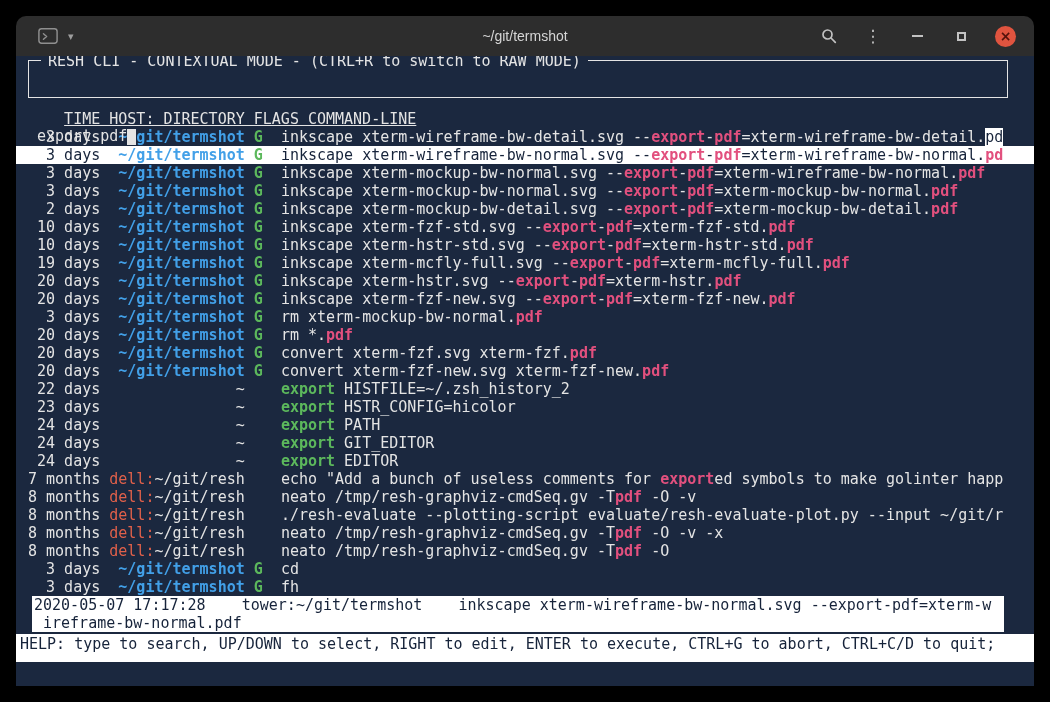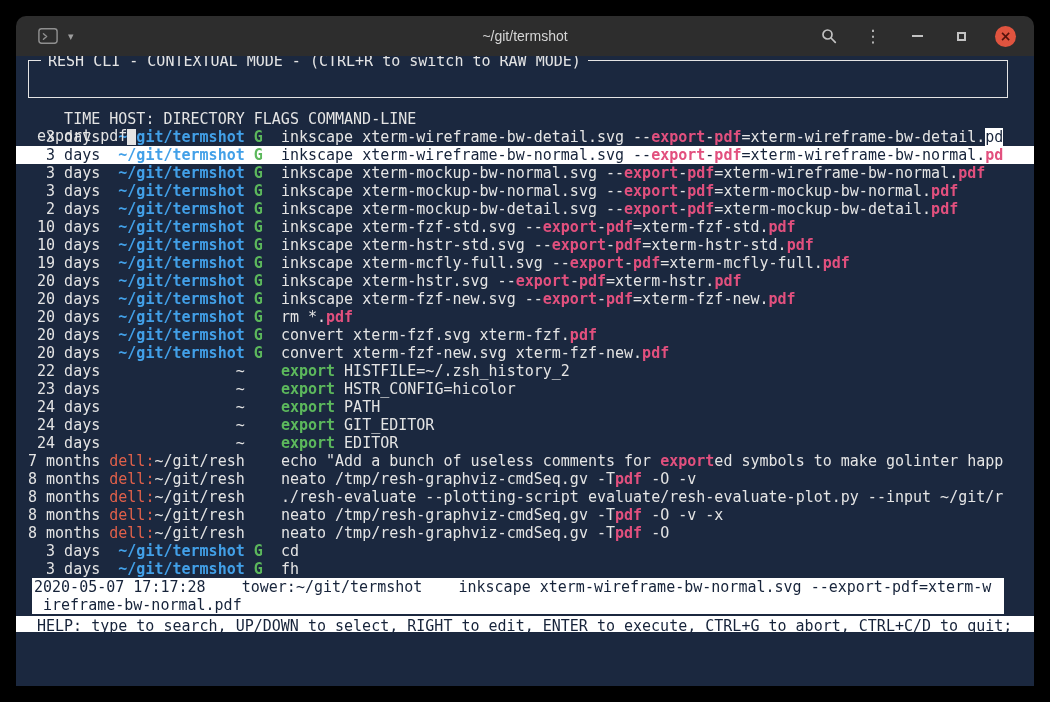--- a/index.html
+++ b/index.html
@@ -34,39 +34,39 @@
   .terminal{height:630px;background:var(--bg);color:var(--fg);
     font-family:"DejaVu Sans Mono","Liberation Mono",monospace;
     font-size:15px;line-height:18px;padding:4px 12px 0;position:relative;overflow:hidden}
 
   .search-box{position:relative;border:1px solid var(--fg);height:38px;
     margin:0 14px 0 0;padding:12px 8px 4px;white-space:pre}
   .search-box-title{position:absolute;top:-9px;left:12px;background:var(--bg);padding:0 7px}
   .cursor{display:inline-block;width:9px;height:16px;background:var(--fg);vertical-align:text-bottom}
 
   .table-header{margin-top:12px;white-space:pre;padding-left:4ch;height:18px}
-  .hdr-u{}
+  .hdr-u{text-decoration:underline}
 
   .history-list{margin:0 -12px}
   .hrow{white-space:pre;height:18px;overflow:hidden;padding:0 12px}
   .hrow.selected{background:var(--selection-bg);color:var(--selection-fg)}
   .s-match{color:var(--match);font-weight:bold}
   .s-green{color:var(--green);font-weight:bold}
   .s-flag{color:var(--green);font-weight:bold}
   .s-hostblue{color:var(--blue);font-weight:bold}
   .s-hostred{color:var(--host-red)}
   .s-inverse{background:var(--selection-bg);color:var(--selection-fg)}
 
   .detail-box{background:var(--selection-bg);color:var(--selection-fg);
     margin:0 18px 0 4px;padding:0 2px}
   .detail-line{white-space:pre;height:18px;overflow:hidden}
   .detail-line2{padding-left:9px}
 
   .help-bar{background:var(--selection-bg);color:var(--selection-fg);
-    margin:2px -12px 0;padding:1px 21px;white-space:pre;height:16px;overflow:hidden}
+    margin:2px -12px 0;padding:1px 4px;white-space:pre;height:28px;overflow:hidden}
 </style>
 </head>
 <body>
 
 <div class="window">
 
   <div class="titlebar">
     <div class="tb-left">
       <span class="tb-btn tab-icon">
         <svg width="22" height="18" viewBox="0 0 22 18">
@@ -110,20 +110,21 @@
         <div class="hrow"><span>  3 days </span><span> </span><span class="s-hostblue">~/git/termshot</span><span> </span><span class="s-flag">G</span><span>  </span><span>inkscape xterm-wireframe-bw-detail.svg --</span><span class="s-match">export</span><span>-</span><span class="s-match">pdf</span><span>=xterm-wireframe-bw-detail.</span><span class="s-inverse">pd</span></div>
         <div class="hrow selected"><span>  3 days </span><span> </span><span class="s-hostblue">~/git/termshot</span><span> </span><span class="s-flag">G</span><span>  </span><span>inkscape xterm-wireframe-bw-normal.svg --</span><span class="s-match">export</span><span>-</span><span class="s-match">pdf</span><span>=xterm-wireframe-bw-normal.</span><span class="s-match">pd</span></div>
         <div class="hrow"><span>  3 days </span><span> </span><span class="s-hostblue">~/git/termshot</span><span> </span><span class="s-flag">G</span><span>  </span><span>inkscape xterm-mockup-bw-normal.svg --</span><span class="s-match">export</span><span>-</span><span class="s-match">pdf</span><span>=xterm-wireframe-bw-normal.</span><span class="s-match">pdf</span></div>
         <div class="hrow"><span>  3 days </span><span> </span><span class="s-hostblue">~/git/termshot</span><span> </span><span class="s-flag">G</span><span>  </span><span>inkscape xterm-mockup-bw-normal.svg --</span><span class="s-match">export</span><span>-</span><span class="s-match">pdf</span><span>=xterm-mockup-bw-normal.</span><span class="s-match">pdf</span></div>
         <div class="hrow"><span>  2 days </span><span> </span><span class="s-hostblue">~/git/termshot</span><span> </span><span class="s-flag">G</span><span>  </span><span>inkscape xterm-mockup-bw-detail.svg --</span><span class="s-match">export</span><span>-</span><span class="s-match">pdf</span><span>=xterm-mockup-bw-detail.</span><span class="s-match">pdf</span></div>
         <div class="hrow"><span> 10 days </span><span> </span><span class="s-hostblue">~/git/termshot</span><span> </span><span class="s-flag">G</span><span>  </span><span>inkscape xterm-fzf-std.svg --</span><span class="s-match">export</span><span>-</span><span class="s-match">pdf</span><span>=xterm-fzf-std.</span><span class="s-match">pdf</span></div>
         <div class="hrow"><span> 10 days </span><span> </span><span class="s-hostblue">~/git/termshot</span><span> </span><span class="s-flag">G</span><span>  </span><span>inkscape xterm-hstr-std.svg --</span><span class="s-match">export</span><span>-</span><span class="s-match">pdf</span><span>=xterm-hstr-std.</span><span class="s-match">pdf</span></div>
         <div class="hrow"><span> 19 days </span><span> </span><span class="s-hostblue">~/git/termshot</span><span> </span><span class="s-flag">G</span><span>  </span><span>inkscape xterm-mcfly-full.svg --</span><span class="s-match">export</span><span>-</span><span class="s-match">pdf</span><span>=xterm-mcfly-full.</span><span class="s-match">pdf</span></div>
         <div class="hrow"><span> 20 days </span><span> </span><span class="s-hostblue">~/git/termshot</span><span> </span><span class="s-flag">G</span><span>  </span><span>inkscape xterm-hstr.svg --</span><span class="s-match">export</span><span>-</span><span class="s-match">pdf</span><span>=xterm-hstr.</span><span class="s-match">pdf</span></div>
         <div class="hrow"><span> 20 days </span><span> </span><span class="s-hostblue">~/git/termshot</span><span> </span><span class="s-flag">G</span><span>  </span><span>inkscape xterm-fzf-new.svg --</span><span class="s-match">export</span><span>-</span><span class="s-match">pdf</span><span>=xterm-fzf-new.</span><span class="s-match">pdf</span></div>
+        <div class="hrow"><span>  3 days </span><span> </span><span class="s-hostblue">~/git/termshot</span><span> </span><span class="s-flag">G</span><span>  </span><span>rm xterm-mockup-bw-normal.</span><span class="s-match">pdf</span></div>
         <div class="hrow"><span> 20 days </span><span> </span><span class="s-hostblue">~/git/termshot</span><span> </span><span class="s-flag">G</span><span>  </span><span>rm *.</span><span class="s-match">pdf</span></div>
         <div class="hrow"><span> 20 days </span><span> </span><span class="s-hostblue">~/git/termshot</span><span> </span><span class="s-flag">G</span><span>  </span><span>convert xterm-fzf.svg xterm-fzf.</span><span class="s-match">pdf</span></div>
         <div class="hrow"><span> 20 days </span><span> </span><span class="s-hostblue">~/git/termshot</span><span> </span><span class="s-flag">G</span><span>  </span><span>convert xterm-fzf-new.svg xterm-fzf-new.</span><span class="s-match">pdf</span></div>
         <div class="hrow"><span> 22 days </span><span>              </span><span>~</span><span> </span><span> </span><span>  </span><span class="s-green">export</span><span> HISTFILE=~/.zsh_history_2</span></div>
         <div class="hrow"><span> 23 days </span><span>              </span><span>~</span><span> </span><span> </span><span>  </span><span class="s-green">export</span><span> HSTR_CONFIG=hicolor</span></div>
         <div class="hrow"><span> 24 days </span><span>              </span><span>~</span><span> </span><span> </span><span>  </span><span class="s-green">export</span><span> PATH</span></div>
         <div class="hrow"><span> 24 days </span><span>              </span><span>~</span><span> </span><span> </span><span>  </span><span class="s-green">export</span><span> GIT_EDITOR</span></div>
         <div class="hrow"><span> 24 days </span><span>              </span><span>~</span><span> </span><span> </span><span>  </span><span class="s-green">export</span><span> EDITOR</span></div>
         <div class="hrow"><span>7 months </span><span class="s-hostred">dell:</span><span>~/git/resh</span><span> </span><span> </span><span>  </span><span>echo "Add a bunch of useless comments for </span><span class="s-match">export</span><span>ed symbols to make golinter happ</span></div>
         <div class="hrow"><span>8 months </span><span class="s-hostred">dell:</span><span>~/git/resh</span><span> </span><span> </span><span>  </span><span>neato /tmp/resh-graphviz-cmdSeq.gv -T</span><span class="s-match">pdf</span><span> -O -v</span></div>

